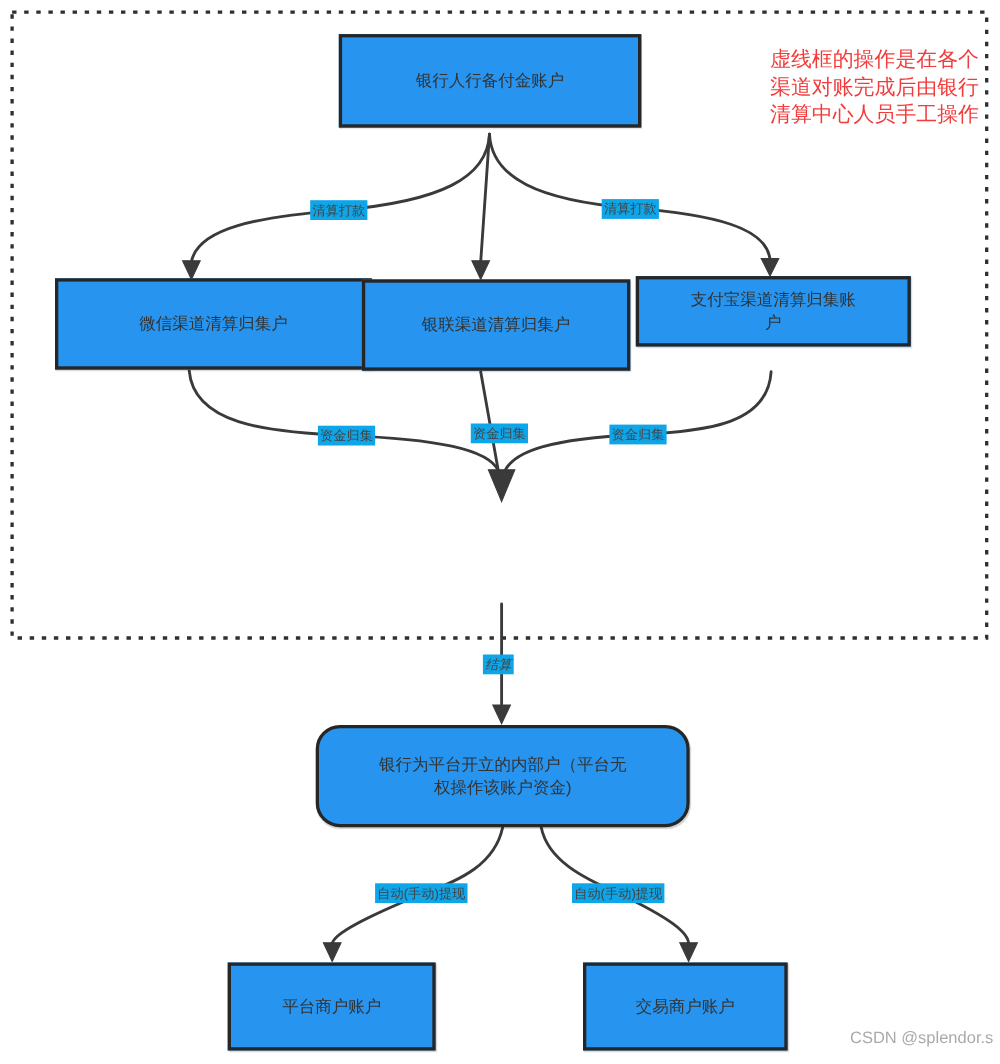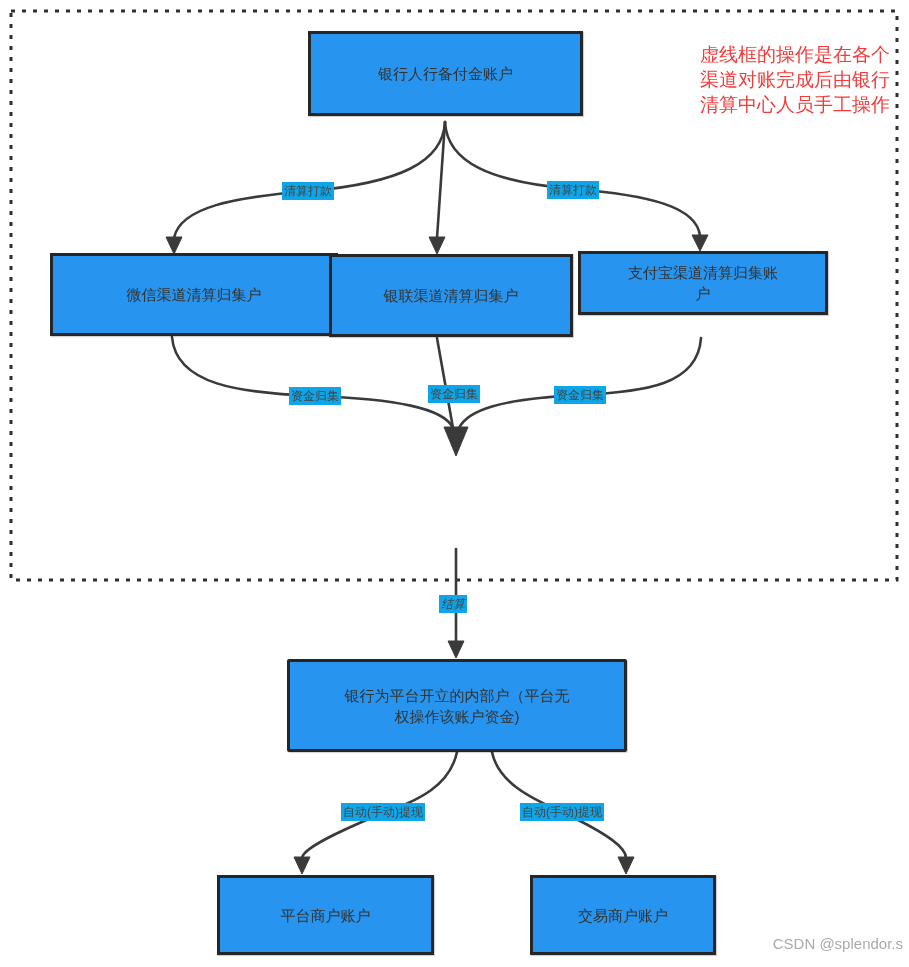--- a/index.html
+++ b/index.html
@@ -20,21 +20,21 @@
     background:var(--node-fill,#2795f0);
     border:3px solid var(--node-border,#262626);
     color:#333333;
     font-size:15px;
     display:flex;align-items:center;justify-content:center;
     text-align:center;
     white-space:pre-line;
     line-height:21px;
     box-shadow:1px 1px 1px rgba(0,0,0,0.18);
   }
-  .node.rounded{border-radius:2px;}
+  .node.rounded{border-radius:22px;}
   .edge-label{
     position:absolute;
     transform:translate(-50%,-50%);
     background:#0ea5e9;
     padding:0 2px;
     color:var(--label-text,#434343);
     font-size:12px;
     white-space:nowrap;
     line-height:18px;
   }
@@ -94,21 +94,21 @@
 
   <div class="node" style="left:329px;top:254px;width:244px;height:83px;text-align:right;">银联渠道清算归集户</div>
 
   <div class="node" style="left:578px;top:251px;width:250px;height:64px;">支付宝渠道清算归集账
 户</div>
 
 
   <div class="node rounded" style="left:287px;top:659px;width:340px;height:93px;">银行为平台开立的内部户（平台无
 权操作该账户资金)</div>
 
-  <div class="node" style="left:207px;top:875px;width:217px;height:80px;margin-left:10px;">平台商户账户</div>
+  <div class="node" style="left:207px;top:875px;width:189px;height:80px;">平台商户账户</div>
 
   <div class="node" style="left:530px;top:875px;width:186px;height:80px;">交易商户账户</div>
 
   <div class="edge-label" style="left:308px;top:191px;">清算打款</div>
   <div class="edge-label" style="left:573px;top:190px;">清算打款</div>
 
   <div class="edge-label" style="left:315px;top:396px;">资金归集</div>
   <div class="edge-label" style="left:454px;top:394px;">资金归集</div>
   <div class="edge-label" style="left:580px;top:395px;">资金归集</div>
 

